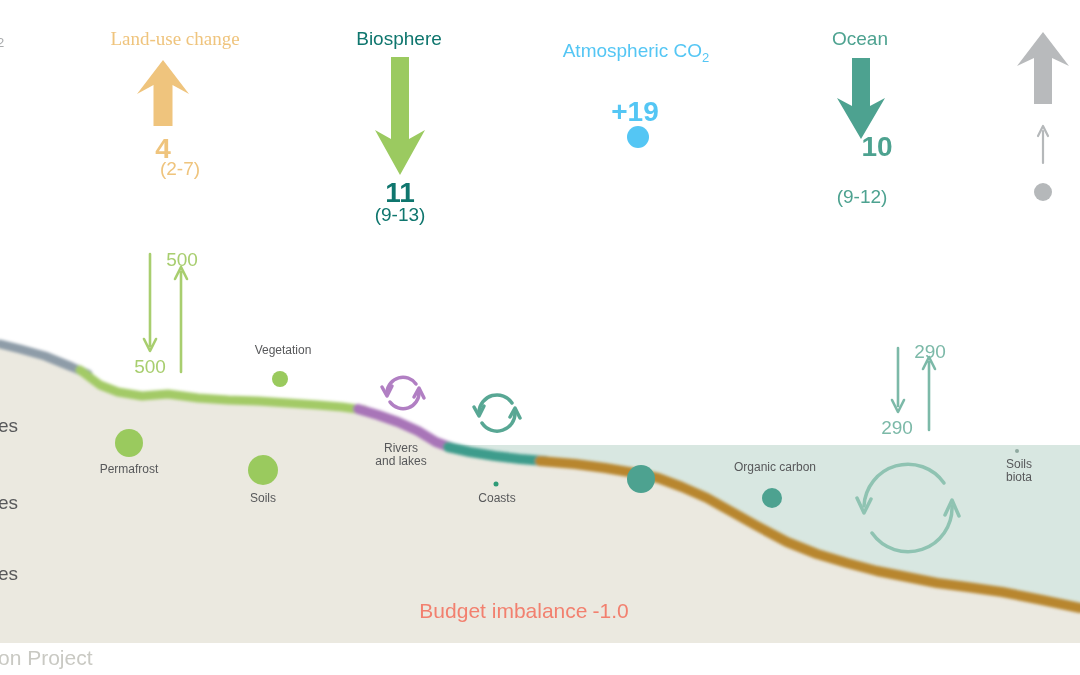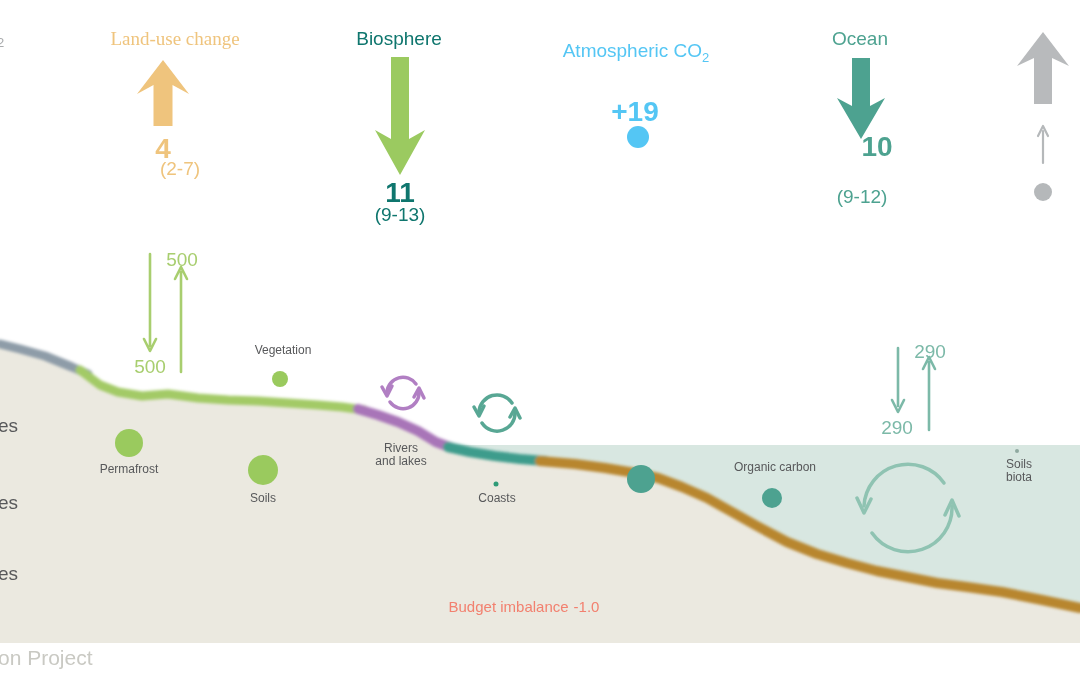--- a/index.html
+++ b/index.html
@@ -10,21 +10,21 @@
   .lft{position:absolute;white-space:nowrap;}
   .t19{font-size:19px;}
   .t22b{font-size:28px;font-weight:700;}
   .tgray{color:#57585A;font-size:12px;}
   .c-orange{color:#EFC47D;}
   .c-green{color:#0f766e;}
   .c-blue{color:#54C6F4;}
   .c-teal{color:#4DA290;text-align:right;}
   .c-g500{color:#A8CE6F;}
   .c-t290{color:#7CB9A8;}
-  .c-salmon{color:#F2806F;font-size:15px;}
+  .c-salmon{color:#F2806F;font-size:21px;}
   .c-blue .sub{font-size:13px;vertical-align:-5px;}
   .wm{color:#C9C9C3;font-size:21px;}
   .frag{color:#57585A;font-size:19px;}
   .frag2{color:#A9ABAD;font-size:13px;}
   .budget-row{display:flex;gap:5px;justify-content:center;}
 </style>
 </head>
 <body>
 
 <div class="stage">

